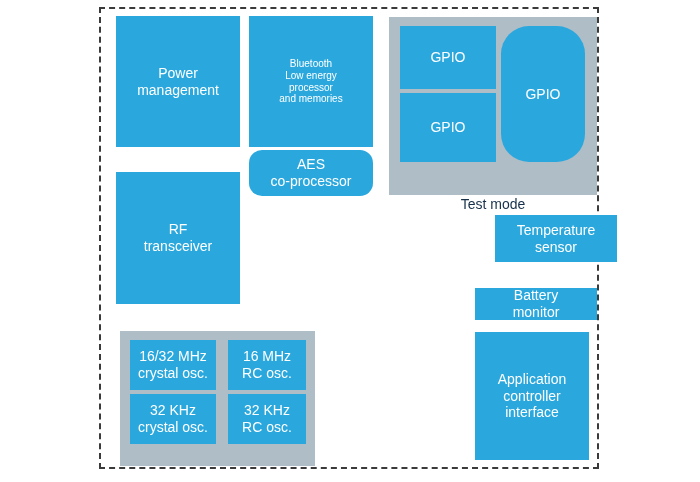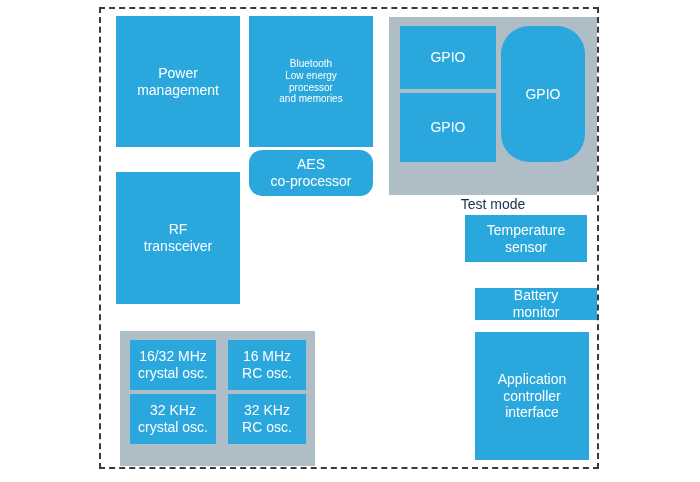--- a/index.html
+++ b/index.html
@@ -73,21 +73,21 @@
   #blk-bluetooth          { left: 249px; top: 16px;  width: 124px; height: 131px; font-size: 10px; }
   #blk-aes                { left: 249px; top: 150px; width: 124px; height: 46px; border-radius: 13px; }
   #blk-rf-transceiver     { left: 116px; top: 172px; width: 124px; height: 132px; }
 
   #grp-test-mode          { left: 389px; top: 17px;  width: 208px; height: 178px; }
   #blk-jtag               { left: 400px; top: 26px;  width: 96px;  height: 63px; }
   #blk-uart               { left: 400px; top: 93px;  width: 96px;  height: 69px; }
   #blk-gpio               { left: 501px; top: 26px;  width: 84px;  height: 136px; border-radius: 28px; }
   #lbl-test-mode          { top: 171px; }
 
-  #blk-temperature-sensor { left: 465px; top: 215px; width: 122px; height: 47px; }
+  #blk-temperature-sensor { left: 495px; top: 215px; width: 122px; height: 47px; }
   #blk-battery-monitor    { left: 475px; top: 288px; width: 122px; height: 32px; }
   #blk-application-ctrl   { left: 475px; top: 332px; width: 114px; height: 128px; }
 
   #grp-clock-management   { left: 120px; top: 331px; width: 195px; height: 135px; }
   #blk-osc-16-32-xtal     { left: 130px; top: 340px; width: 86px;  height: 50px; }
   #blk-osc-16-rc          { left: 228px; top: 340px; width: 78px;  height: 50px; }
   #blk-osc-32k-xtal       { left: 130px; top: 394px; width: 86px;  height: 50px; }
   #blk-osc-32k-rc         { left: 228px; top: 394px; width: 78px;  height: 50px; }
 </style>
 </head>

